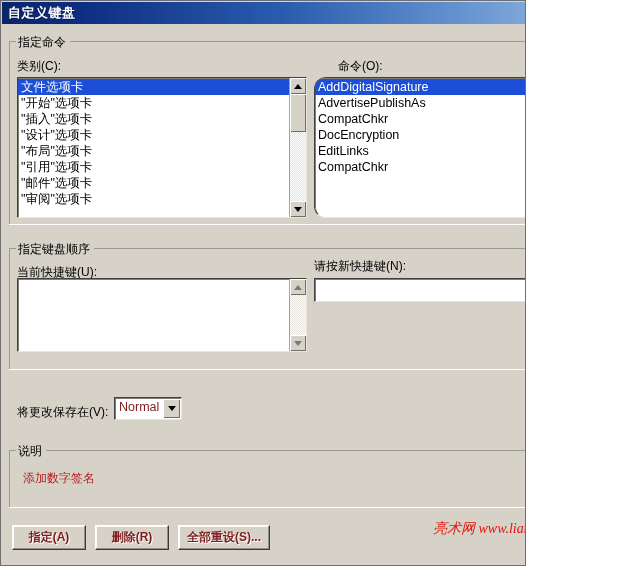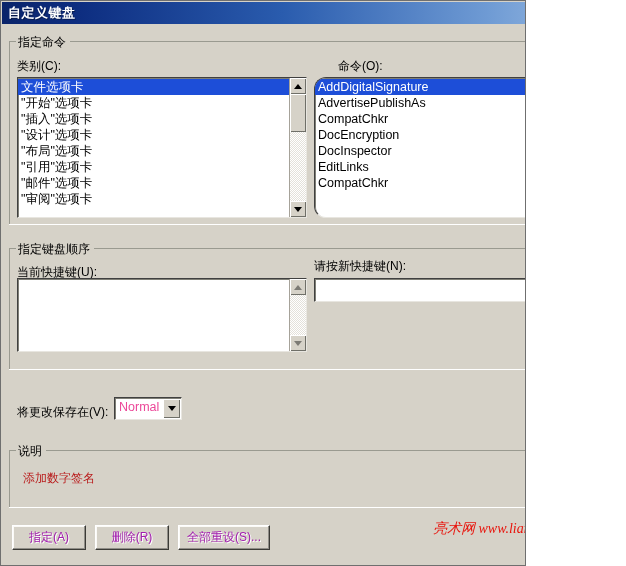--- a/index.html
+++ b/index.html
@@ -177,21 +177,21 @@
     box-shadow: inset 1px 1px 0 #7f7f76;
     display: flex;
     align-items: stretch;
     box-sizing: border-box;
   }
   .combo-value {
     flex: 1;
     font-size: 12.5px;
     line-height: 19px;
     padding-left: 4px;
-    color: #ec4899;
+    color: #7f1d1d;
     white-space: nowrap;
     overflow: hidden;
   }
   .combo-arrow {
     width: 17px;
     margin: 1px 1px 1px 0;
     background: #d6d2c8;
     box-shadow: inset 1px 1px 0 #ffffff, inset -1px -1px 0 #6f6f68;
     display: flex; align-items: center; justify-content: center;
     cursor: default;
@@ -214,22 +214,23 @@
     font-family: "Liberation Sans", sans-serif;
     color: #000;
     display: flex;
     align-items: center;
     justify-content: center;
     box-sizing: border-box;
     cursor: default;
     user-select: none;
   }
   .btn.disabled {
-    color: #a21caf;
+    color: #7f1d1d;
     text-shadow: 1px 1px 0 #ffffff;
+    font-weight: bold;
   }
   .btn.default {
     border: 3px solid #4c1d95;
     box-shadow: inset 0 0 0 1px #d6d2c8, inset 1px 1px 0 1px #ffffff, inset -1px -1px 0 1px #908e88;
   }
   
   .desc-text {
     position: absolute;
     font-size: 12px;
     color: #b91c1c;
@@ -287,21 +288,20 @@
         </div>
     </div>
   </div>
 
   <div class="listbox" style="left:313px; top:76px; width:303px; height:139px;border-radius:12px;">
     <div class="listbox-items">
       <div class="li sel">AddDigitalSignature</div>
       <div class="li">AdvertisePublishAs</div>
       <div class="li">CompatChkr</div>
       <div class="li">DocEncryption</div>
-      <div class="li">DocInspector</div>
       <div class="li">EditLinks</div>
       <div class="li">CompatChkr</div>
     </div>
     <div class="vscroll">
       <div class="sb-btn up">
           <span class="arw"></span>
         </div>
       <div class="sb-track">
         <div class="sb-thumb" style="top:0; height:38px;"></div>
       </div>

